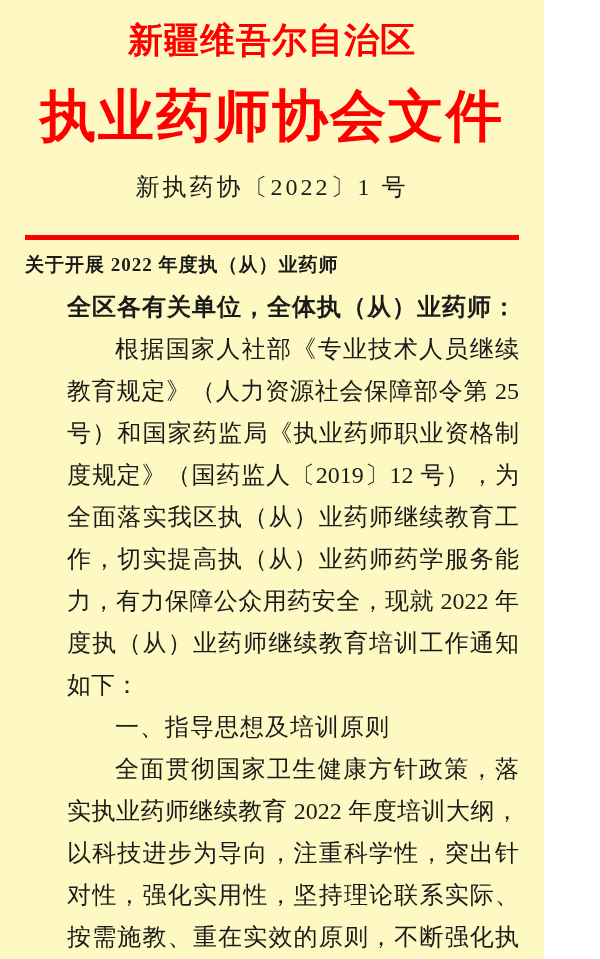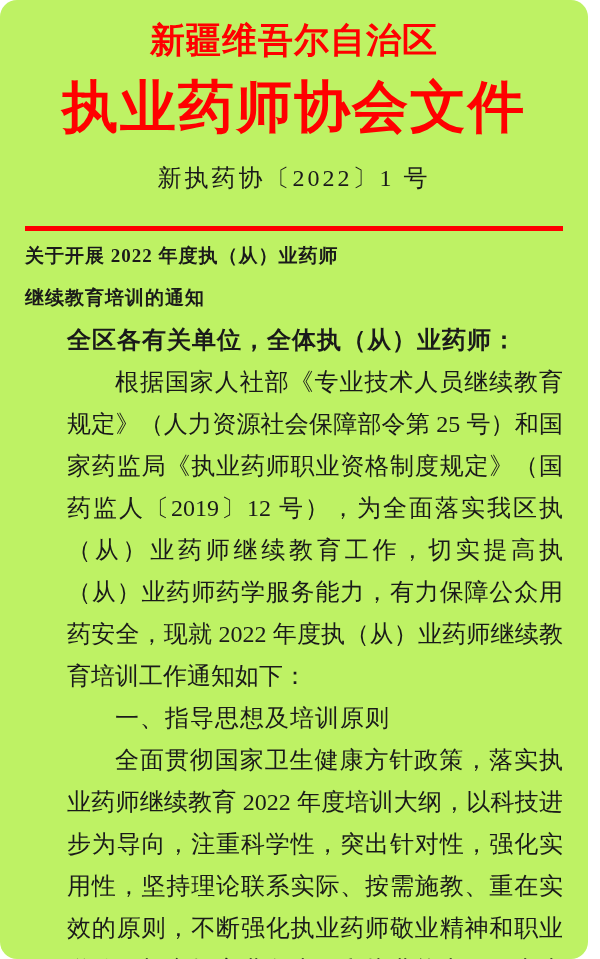--- a/index.html
+++ b/index.html
@@ -5,37 +5,36 @@
   * { margin: 0; padding: 0; box-sizing: border-box; }
   html, body { background: #ffffff; }
   body {
     width: 600px;
     height: 959px;
     font-family: "Liberation Serif", "DejaVu Serif", serif;
     color: #1a1a1a;
     overflow: hidden;
   }
   .page {
-    width: 588px;
+    width: 544px;
     height: 959px;
-    background: #bef264;
+    background: #fef9c3;
     padding: 0 25px;
-    border-radius: 17px;
   }
   .org-region {
     padding-top: 21px;
     text-align: center;
     color: #ff0000;
     font-size: 35px;
     line-height: 40px;
     font-weight: 700;
     letter-spacing: 1px;
   }
   .org-title {
-    margin-top: 15px;
+    margin-top: 24px;
     text-align: center;
     color: #ff0000;
     font-size: 56px;
     line-height: 62px;
     font-weight: 700;
     letter-spacing: 2px;
     white-space: nowrap;
   }
   .doc-number {
     margin-top: 27px;
@@ -85,21 +84,20 @@
   <div class="org-region">新疆维吾尔自治区</div>
 
   <div class="org-title">执业药师协会文件</div>
 
   <div class="doc-number">新执药协〔2022〕1 号</div>
 
   <div class="red-rule"></div>
 
   <h1 class="notice-title">
     <span>关于开展 2022 年度执（从）业药师</span><br>
-    <span>继续教育培训的通知</span>
   </h1>
 
   <div class="body-text">
     <p class="salutation">全区各有关单位，全体执（从）业药师：</p>
     <p class="para">根据国家人社部《专业技术人员继续教育规定》（人力资源社会保障部令第 25 号）和国家药监局《执业药师职业资格制度规定》（国药监人〔2019〕12 号），为全面落实我区执（从）业药师继续教育工作，切实提高执（从）业药师药学服务能力，有力保障公众用药安全，现就 2022 年度执（从）业药师继续教育培训工作通知如下：</p>
     <p class="section-heading">一、指导思想及培训原则</p>
     <p class="para">全面贯彻国家卫生健康方针政策，落实执业药师继续教育 2022 年度培训大纲，以科技进步为导向，注重科学性，突出针对性，强化实用性，坚持理论联系实际、按需施教、重在实效的原则，不断强化执业药师敬业精神和职业道德，切实提高业务水平和执业能力，努力为新疆 4100 万各族群众提供科学精准的药学服务。</p>
     <p class="section-heading">二、培训对象及培训科目</p>
   </div>
 

